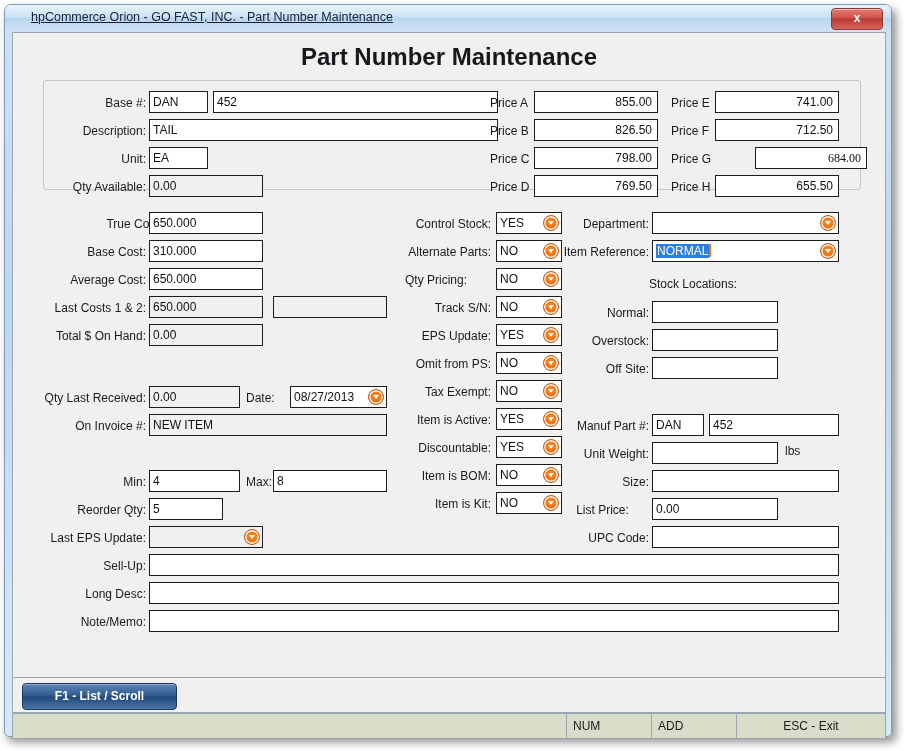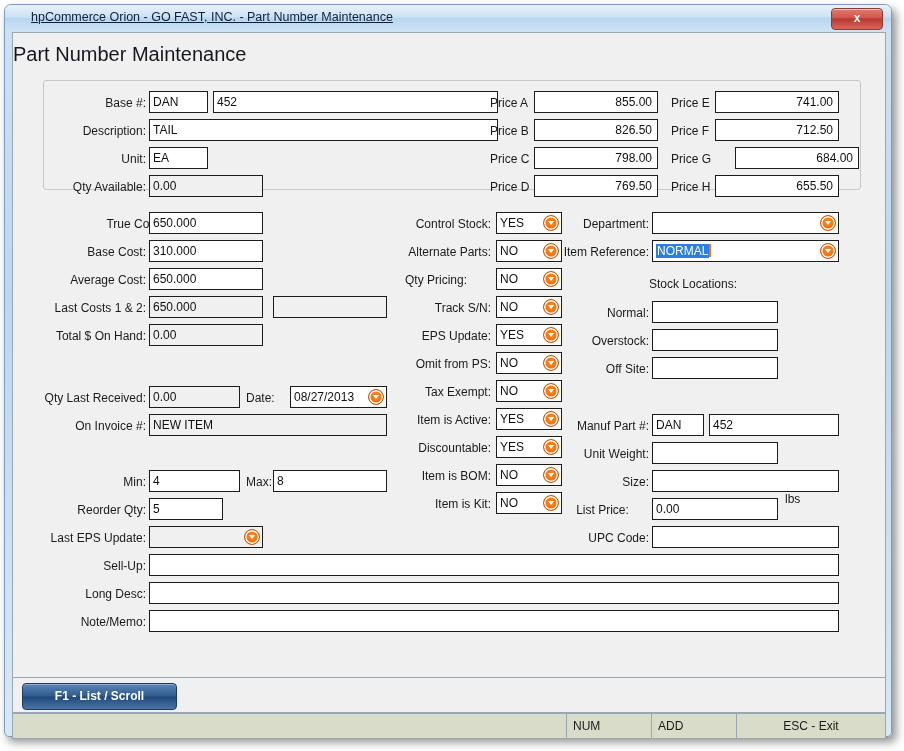--- a/index.html
+++ b/index.html
@@ -58,22 +58,23 @@
     position: absolute;
     left: 7px; top: 27px;
     width: 874px; height: 660px;
     background: #f0f0f0;
     border: 1px solid #9aa6b2;
     box-sizing: border-box;
   }
   #page-title {
     position: absolute;
     left: 0; top: 10px; width: 100%;
-    font-size: 20px;
-    font-weight: normal;
+    text-align: center;
+    font-size: 24px;
+    font-weight: bold;
     color: #16181c;
   }
 
   
   .groupbox {
     position: absolute;
     border: 1px solid #c8c8c8;
     border-radius: 3px;
     background: #f0f0f0;
     box-sizing: border-box;
@@ -231,21 +232,21 @@
     <div class="lbl lbl-l" style="left:477px; top:118px;">Price C</div>
     <div class="fld num" style="left:521px; top:114px; width:124px; height:22px;">798.00</div>
     <div class="lbl lbl-l" style="left:477px; top:146px;">Price D</div>
     <div class="fld num" style="left:521px; top:142px; width:124px; height:22px;">769.50</div>
 
     <div class="lbl lbl-l" style="left:658px; top:62px;">Price E</div>
     <div class="fld num" style="left:702px; top:58px; width:124px; height:22px;">741.00</div>
     <div class="lbl lbl-l" style="left:658px; top:90px;">Price F</div>
     <div class="fld num" style="left:702px; top:86px; width:124px; height:22px;">712.50</div>
     <div class="lbl lbl-l" style="left:658px; top:118px;">Price G</div>
-    <div class="fld num" style="left:722px; top:114px; width:124px; height:22px;">684.00</div>
+    <div class="fld num" style="left:742px; top:114px; width:112px; height:22px;font-family:Liberation Serif, serif;">684.00</div>
     <div class="lbl lbl-l" style="left:658px; top:146px;">Price H</div>
     <div class="fld num" style="left:702px; top:142px; width:124px; height:22px;">655.50</div>
 
     <div class="lbl" style="left:56px; top:183px; width:93px;">True Cost:</div>
     <div class="fld" style="left:136px; top:179px; width:114px; height:22px;">650.000</div>
 
     <div class="lbl" style="left:40px; top:211px; width:93px;">Base Cost:</div>
     <div class="fld" style="left:136px; top:207px; width:114px; height:22px;">310.000</div>
 
     <div class="lbl" style="left:30px; top:239px; width:103px;">Average Cost:</div>
@@ -380,21 +381,21 @@
 
     <div class="lbl" style="left:543px; top:328px; width:93px;">Off Site:</div>
     <div class="fld" style="left:639px; top:324px; width:126px; height:22px;"></div>
 
     <div class="lbl" style="left:528px; top:385px; width:108px;">Manuf Part #:</div>
     <div class="fld" style="left:639px; top:381px; width:52px; height:22px;">DAN</div>
     <div class="fld" style="left:696px; top:381px; width:130px; height:22px;">452</div>
 
     <div class="lbl" style="left:533px; top:413px; width:103px;">Unit Weight:</div>
     <div class="fld" style="left:639px; top:409px; width:126px; height:22px;"></div>
-    <div class="units" style="left:772px; top:411px;margin-top:48px;">lbs</div>
+    <div class="units" style="left:772px; top:411px;">lbs</div>
 
     <div class="lbl" style="left:563px; top:441px; width:73px;">Size:</div>
     <div class="fld" style="left:639px; top:437px; width:187px; height:22px;"></div>
 
     <div class="lbl" style="left:543px; top:469px; width:93px;text-align:center;">List Price:</div>
     <div class="fld" style="left:639px; top:465px; width:126px; height:22px;">0.00</div>
 
     <div class="lbl" style="left:543px; top:497px; width:93px;">UPC Code:</div>
     <div class="fld" style="left:639px; top:493px; width:187px; height:22px;"></div>
 

